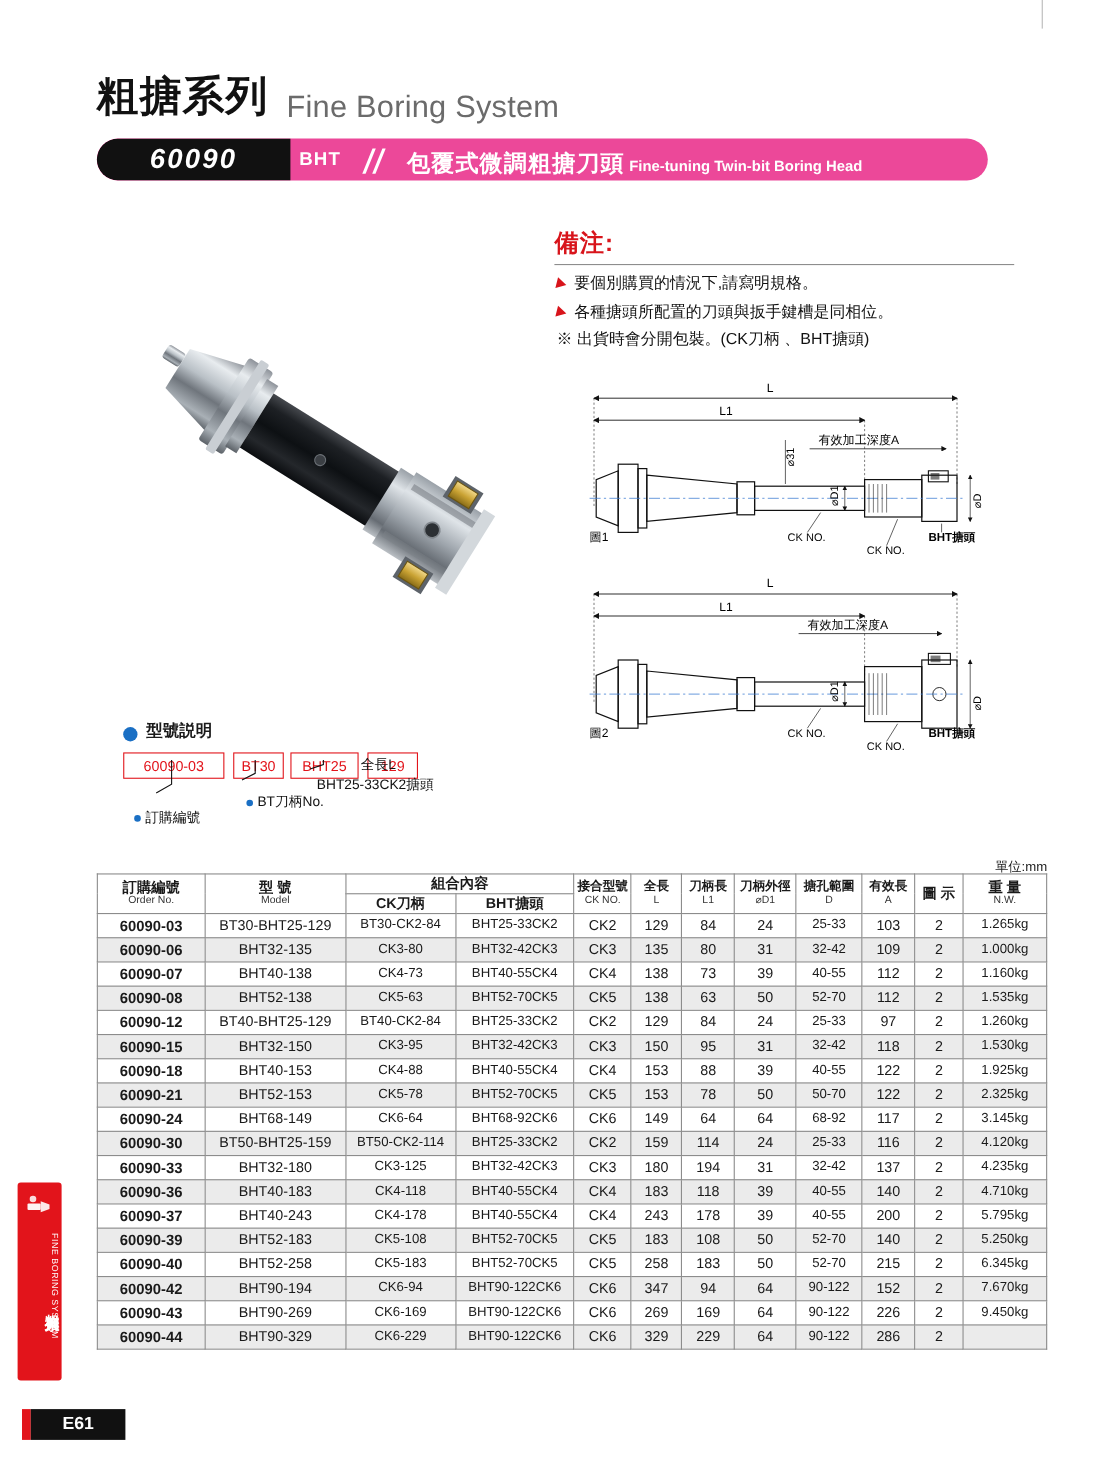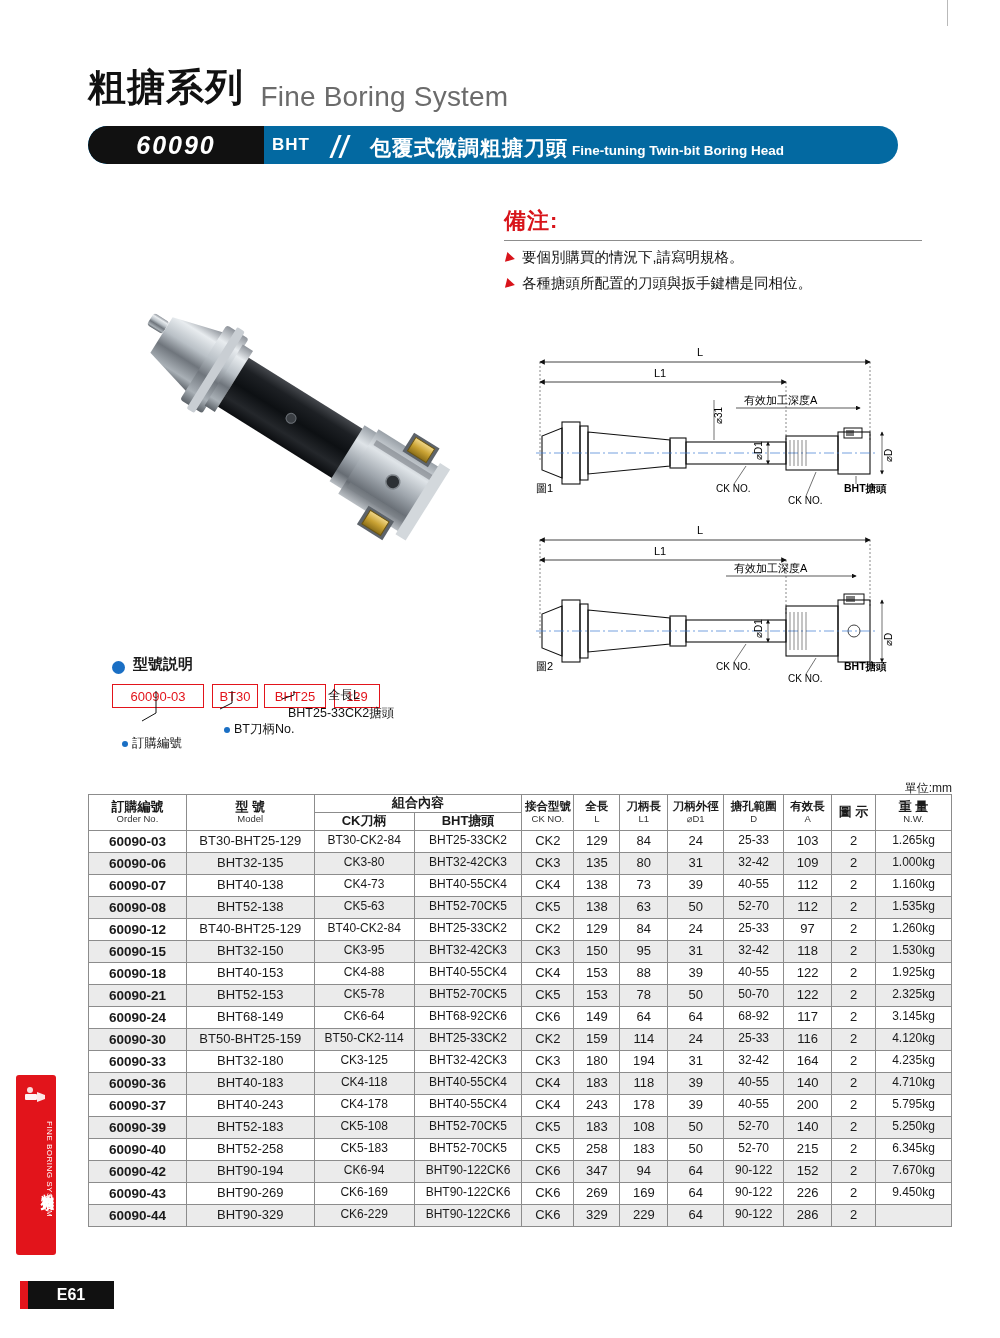--- a/index.html
+++ b/index.html
@@ -24,21 +24,21 @@
     color:#111; display:inline-block; vertical-align:bottom;
   }
   .title-en {
     font-size:28px; color:#6b6b6b; display:inline-block; vertical-align:bottom;
     margin-left:12px; letter-spacing:0.2px; font-weight:normal;
   }
 
   
   .banner {
     position:absolute; left:88px; top:126px; width:810px; height:38px;
-    background:#0369a1; border-radius:19px; color:#fff; overflow:hidden;
+    background:#ec4899; border-radius:19px; color:#fff; overflow:hidden;
   }
   .banner-code {
     position:absolute; left:0; top:0; width:176px; height:38px;
     background:#111; border-radius:19px 0 0 19px;
     display:flex; align-items:center; justify-content:center;
   }
   .banner-code span { font-size:25px; font-weight:bold; letter-spacing:2px; color:#fff; font-style:italic;}
   .banner-sub {
     position:absolute; left:184px; top:0; height:38px; display:flex; align-items:center;
     font-size:17px; font-weight:bold; letter-spacing:1px;
@@ -170,20 +170,21 @@
   <div class="notes-title">備注:</div>
   <div class="notes-rule"></div>
   <div class="note-row">
     <div class="tri"></div>
     <div>要個別購買的情況下,請寫明規格。</div>
   </div>
   <div class="note-row">
     <div class="tri"></div>
     <div>各種搪頭所配置的刀頭與扳手鍵槽是同相位。</div>
   </div>
+  <div class="note-plain">※ 出貨時會分開包裝。(CK刀柄 、BHT搪頭)</div>
 </div>
 
 <div class="photo">
 <svg width="360" height="430" viewBox="0 0 360 430">
   <defs>
     <linearGradient id="steel" x1="0" y1="0" x2="0" y2="1">
       <stop offset="0%" stop-color="#8e939a"></stop>
       <stop offset="18%" stop-color="#e8ecef"></stop>
       <stop offset="42%" stop-color="#b9c0c6"></stop>
       <stop offset="62%" stop-color="#6f757c"></stop>
@@ -577,21 +578,21 @@
       <tr>
         <td class="order">60090-33</td>
         <td>BHT32-180</td>
         <td class="small-col">CK3-125</td>
         <td class="small-col">BHT32-42CK3</td>
         <td>CK3</td>
         <td>180</td>
         <td>194</td>
         <td>31</td>
         <td class="small-col">32-42</td>
-        <td>164</td>
+        <td>137</td>
         <td>2</td>
         <td class="small-col">4.235kg</td>
       </tr>
       <tr class="alt">
         <td class="order">60090-36</td>
         <td>BHT40-183</td>
         <td class="small-col">CK4-118</td>
         <td class="small-col">BHT40-55CK4</td>
         <td>CK4</td>
         <td>183</td>

